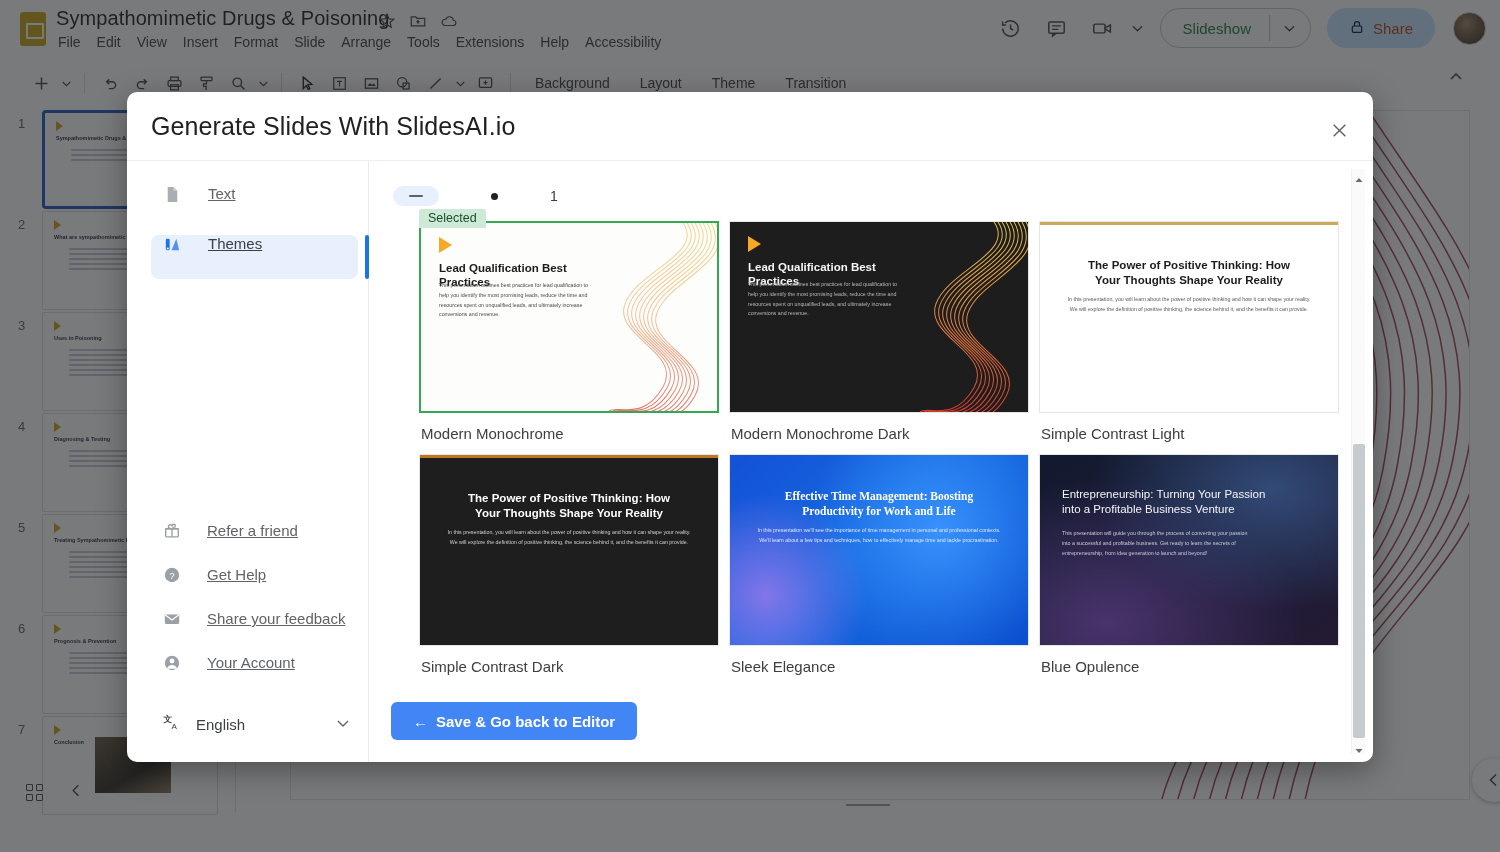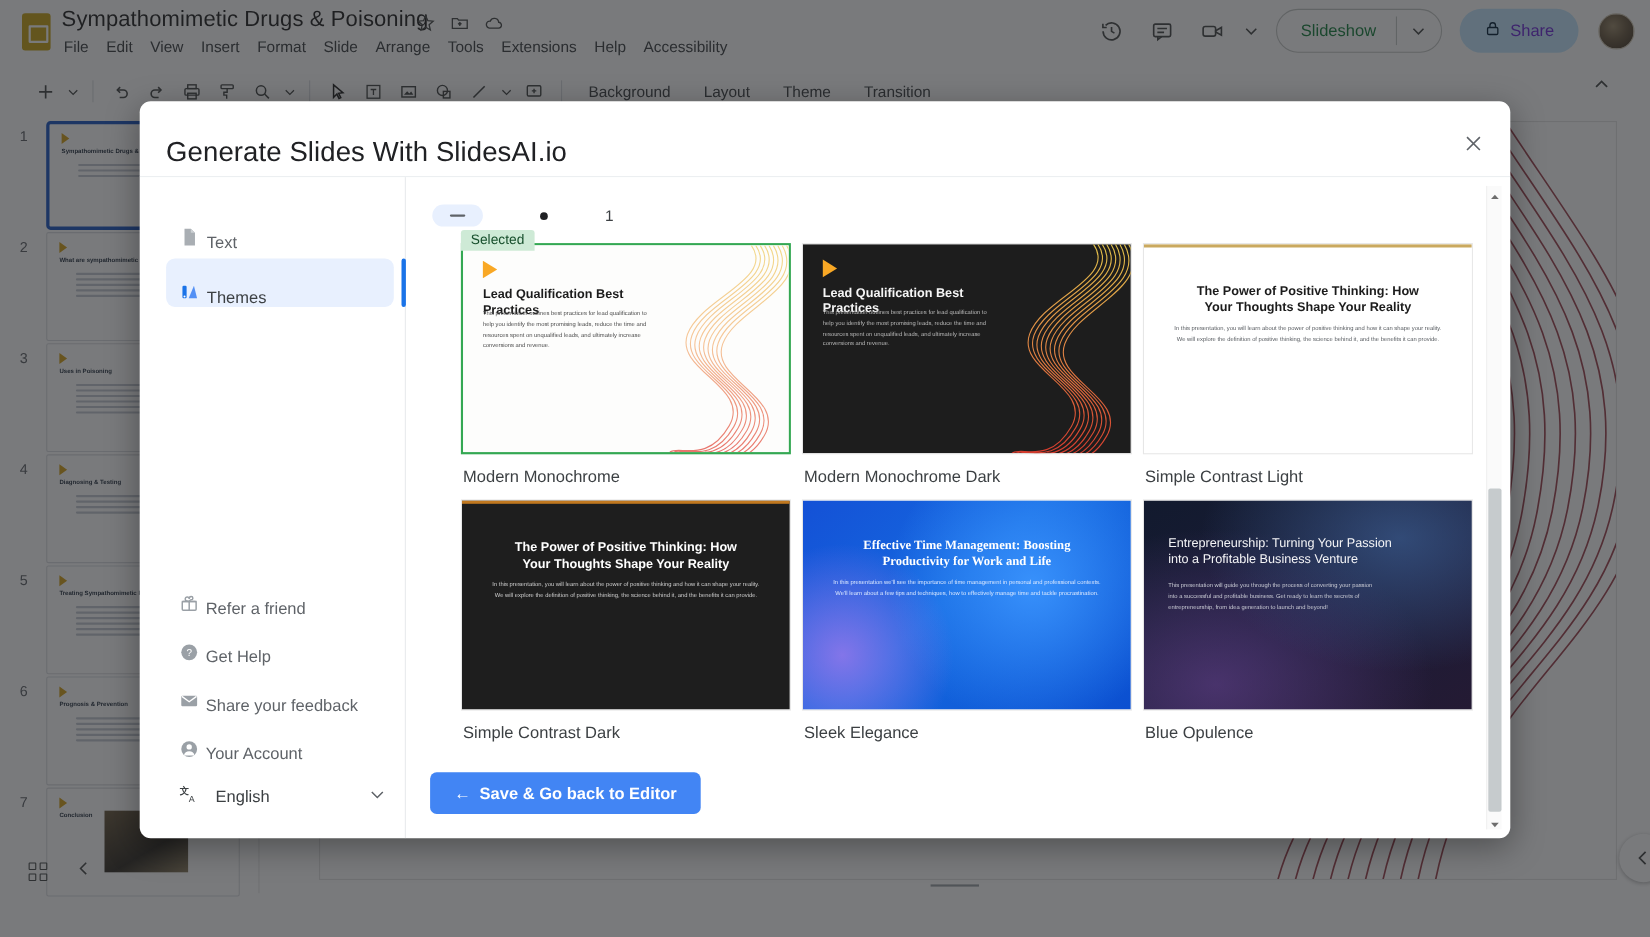--- a/index.html
+++ b/index.html
@@ -46,21 +46,21 @@
   .present-group {
     display: flex; align-items: center; height: 40px;
     border: 1px solid #c4c7c5; border-radius: 20px; margin-left: 6px;
   }
   .present-label { padding: 0 18px 0 22px; font-size: 15px; color: #15803d; }
   .present-div { width: 1px; height: 26px; background: #c4c7c5; }
   .present-caret { width: 40px; display: flex; align-items: center; justify-content: center; }
   .share-btn {
     display: flex; align-items: center; gap: 8px; height: 40px;
     padding: 0 22px; border-radius: 20px; background: #c2e7ff;
-    font-size: 15px; color: #6d28d9; margin-left: 8px;
+    font-size: 15px; color: #c2410c; margin-left: 8px;
   }
   .avatar {
     width: 33px; height: 33px; border-radius: 50%; margin-left: 10px;
     background: radial-gradient(circle at 40% 35%, #9c8a6a 0%, #6b5a42 45%, #3a2f21 100%);
     border: 1px solid #d0c7b4;
   }
 
   
   .toolbar {
     position: absolute; left: 0; top: 64px; width: 1500px; height: 38px;
@@ -136,39 +136,39 @@
 
   
   .modal {
     position: absolute; left: 127px; top: 92px; width: 1246px; height: 670px;
     background: #fff; border-radius: 10px; z-index: 60;
     box-shadow: 0 8px 30px rgba(0,0,0,.35);
     display: flex; flex-direction: column; overflow: hidden;
   }
   .modal-head { position: relative; height: 68px; flex: none; }
   .modal-title {
-    position: absolute; left: 24px; top: 32px;
+    position: absolute; left: 24px; top: 20px;
     font-size: 25px; color: #202124; font-weight: 400; letter-spacing: .1px;
   }
   .modal-close {
     position: absolute; right: 22px; top: 26px; width: 24px; height: 24px;
     display: flex; align-items: center; justify-content: center; color: #5f6368;
   }
   .modal-body { display: flex; flex: 1; min-height: 0; border-top: 1px solid #eceff1; }
 
   
   .m-side {
     width: 242px; flex: none; position: relative;
     border-right: 1px solid #e8eaed; padding-top: 24px;
     display: flex; flex-direction: column;
   }
   .m-item {
-    display: flex; align-items: flex-end; gap: 6px; height: 44px;
+    display: flex; align-items: flex-start; gap: 26px; height: 44px;
     margin: 0 10px 6px 24px; padding-left: 12px; border-radius: 8px;
-    font-size: 15px; color: #5f6368;
+    font-size: 15px; color: #5f6368; text-decoration: underline;
   }
   .m-item.active { background: #e8f0fe; color: #3c4043; }
   .m-item.active::after {
     content: ""; position: absolute; right: -1px; width: 4px; height: 44px;
     background: #1a73e8; border-radius: 2px;
   }
   .m-item .lbl { white-space: nowrap; }
   .m-spacer { flex: 1; }
   .m-bot { padding-bottom: 16px; }
   .m-bot .m-item { height: 40px; margin-bottom: 4px; color: #5f6368; }

